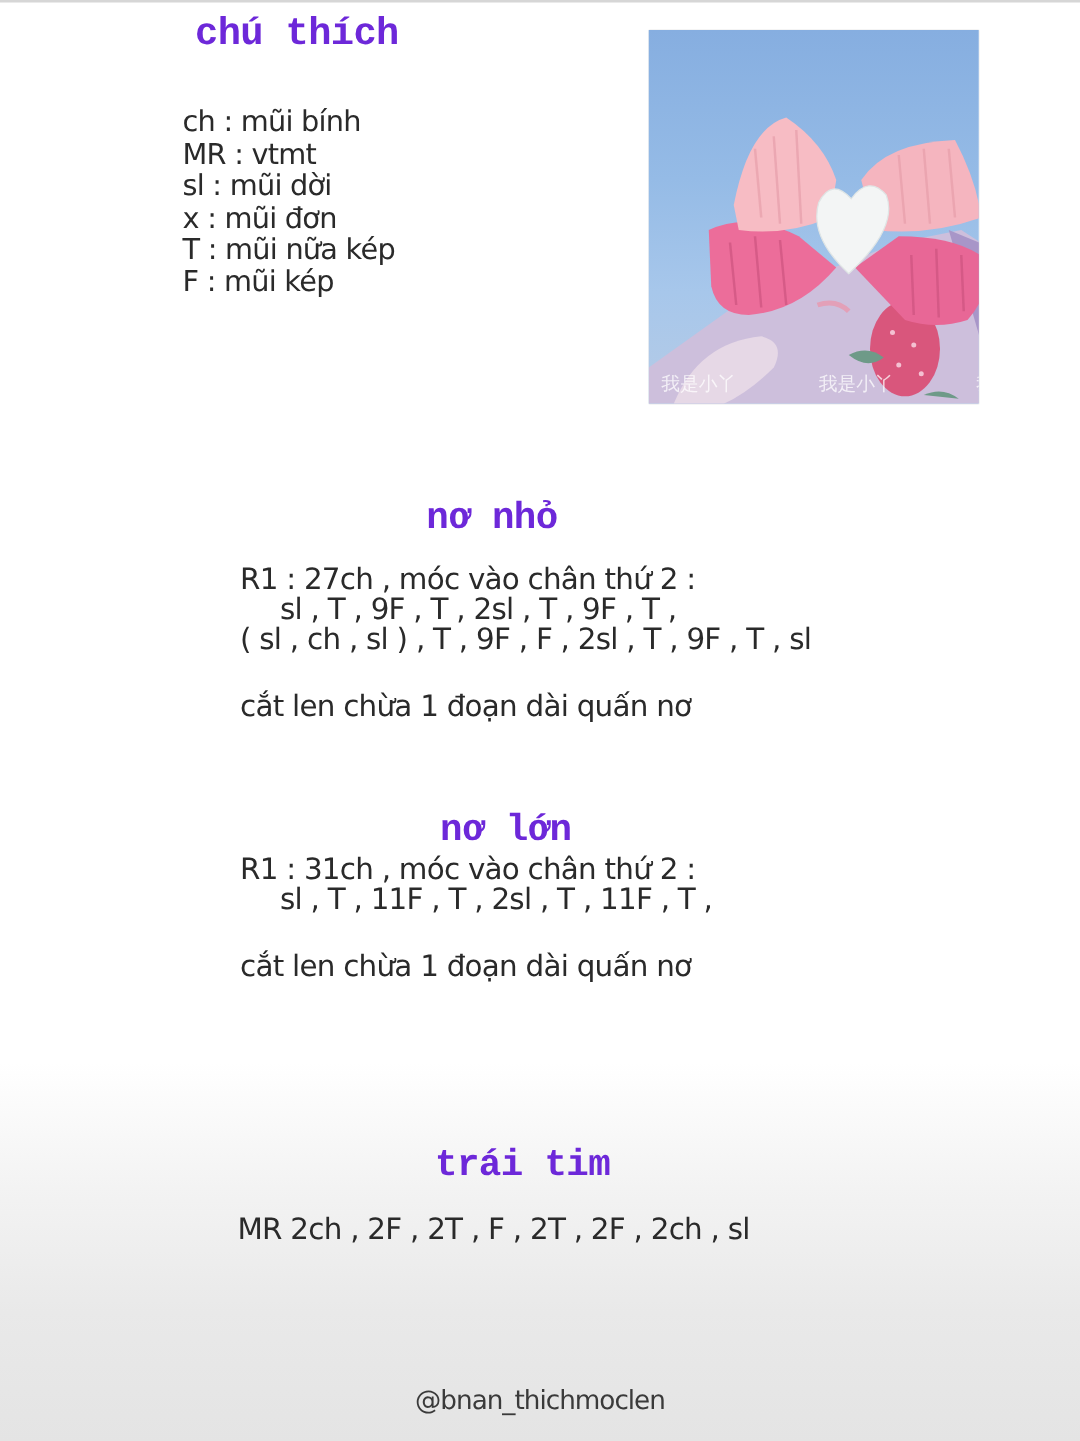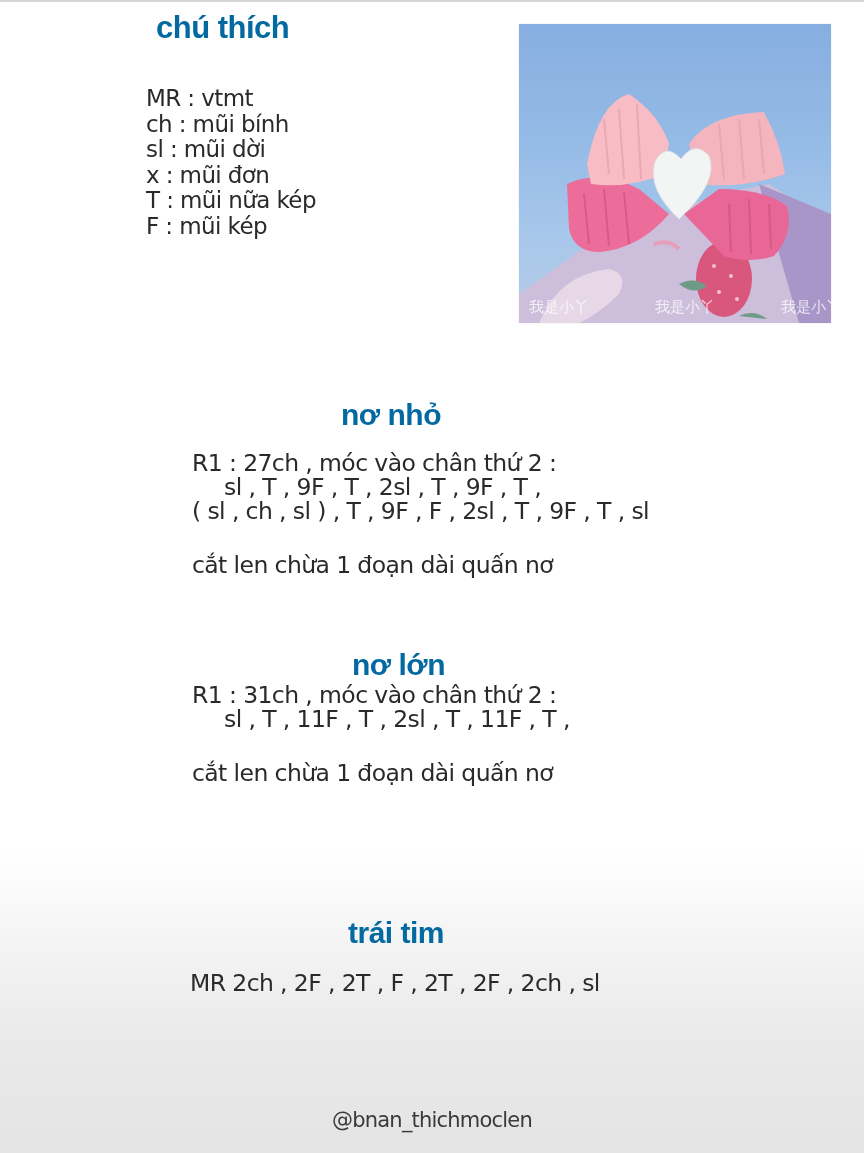--- a/index.html
+++ b/index.html
@@ -16,23 +16,23 @@
       background: linear-gradient(to bottom, #ffffff 0px, #ffffff 850px, #f3f3f3 950px, #e9e9e9 1050px, #e4e4e4 1153px);
     }
     .top-rule {
       position: absolute;
       left: 0; top: 0;
       width: 864px; height: 2px;
       background: #d6d6d6;
     }
     .heading {
       position: absolute;
-      color: #0369a1;
+      color: #6d28d9;
       font-weight: bold;
-      font-family: Liberation Sans, sans-serif;
+      font-family: Liberation Mono, monospace;
       letter-spacing: -0.5px;
       white-space: nowrap;
     }
     .legend {
       position: absolute;
       left: 146px;
       top: 86px;
       font-size: 23px;
       line-height: 25.5px;
       letter-spacing: -0.6px;
@@ -45,21 +45,21 @@
       letter-spacing: -0.6px;
       white-space: nowrap;
     }
     .block .line { height: 24px; line-height: 24px; }
     .block .indent { padding-left: 32px; }
     .block .note { margin-top: 30px; }
     .photo {
       position: absolute;
       left: 519px;
       top: 24px;
-      width: 312px;
+      width: 264px;
       height: 299px;
       overflow: hidden;
       background: linear-gradient(to bottom, #86aee0 0%, #95bbe6 40%, #a7c7eb 70%, #b5cbe6 100%);
       box-shadow: 0 0 1px rgba(0,0,0,0.2);
     }
     .watermark {
       position: absolute;
       bottom: 6px;
       font-size: 15px;
       color: rgba(255,255,255,0.75);
@@ -78,22 +78,22 @@
     }
   </style>
 </head>
 <body>
 
 <div class="top-rule"></div>
 
 <div class="heading" style="left:156px; top:10px; font-size:31px;">chú thích</div>
 
 <div class="legend">
+  <div class="row">ch : mũi bính</div>
   <div class="row">MR : vtmt</div>
-  <div class="row">ch : mũi bính</div>
   <div class="row">sl : mũi dời</div>
   <div class="row">x : mũi đơn</div>
   <div class="row">T : mũi nữa kép</div>
   <div class="row">F : mũi kép</div>
 </div>
 
 <div class="photo">
   <svg width="312" height="299" viewBox="0 0 312 299">
 
     <polygon points="0,299 0,270 70,220 200,170 250,160 312,200 312,299" fill="#cdbfdc"></polygon>

